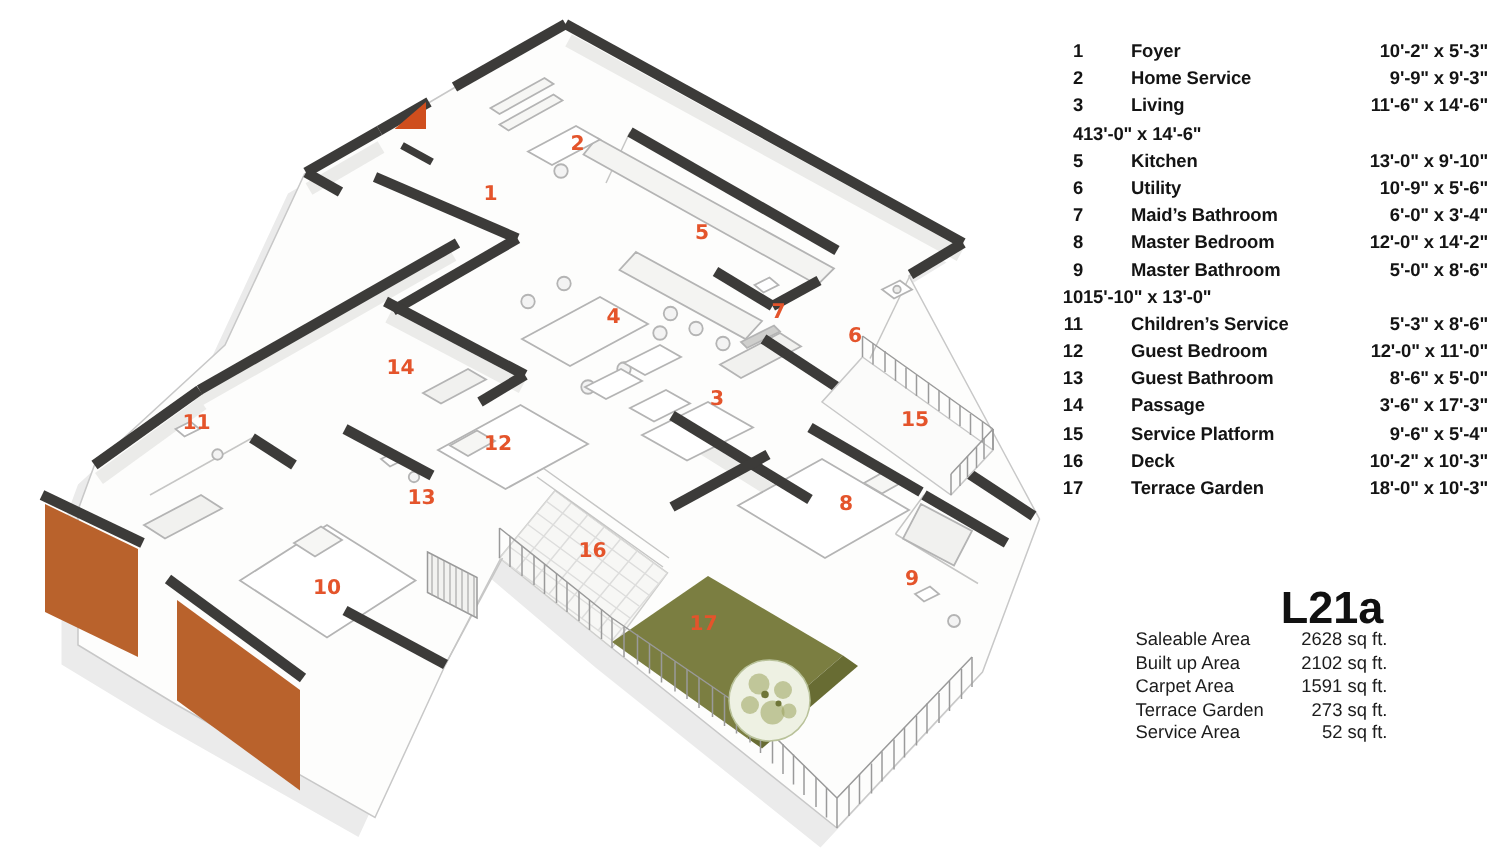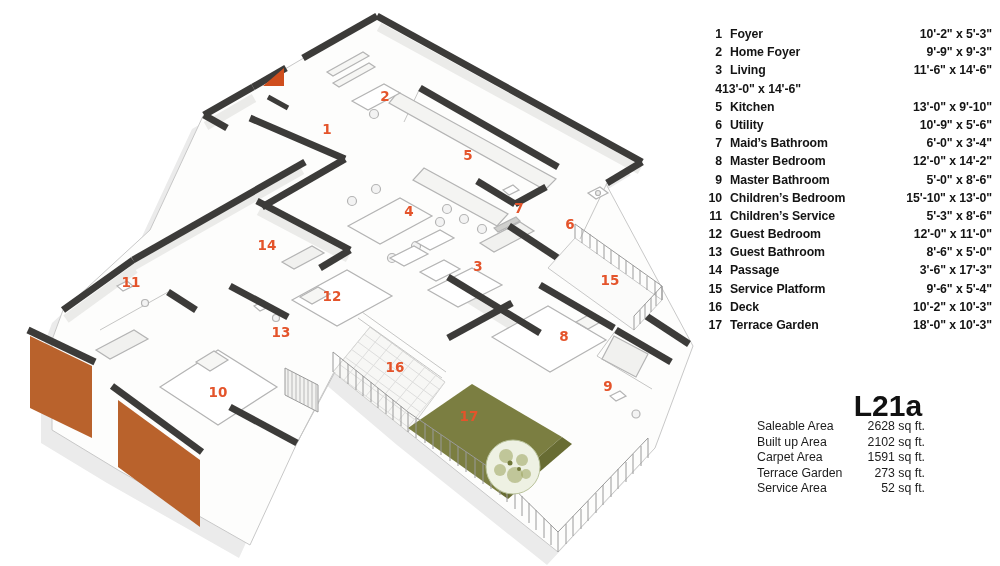--- a/index.html
+++ b/index.html
@@ -5,21 +5,21 @@
   html,body{margin:0;padding:0;background:#ffffff;}
   body{font-family:"Liberation Sans", sans-serif;}
   #stage{position:relative;width:1000px;height:566px;background:#ffffff;overflow:hidden;}
   #plan{position:absolute;left:0;top:0;width:700px;height:566px;}
   .num{position:absolute;transform:translate(-50%,-50%);color:#e4542b;font-weight:bold;
        font-size:13.5px;line-height:1;font-family:"DejaVu Sans", sans-serif;}
   
   #legend{position:absolute;left:703px;top:27px;width:289px;color:#141414;}
   .lrow{display:flex;align-items:baseline;height:18.2px;font-size:12.3px;font-weight:bold;letter-spacing:-0.1px;}
   .lnum{width:19px;text-align:right;flex:none;}
-  .lname{margin-left:8px;flex:1;text-align:left;}
+  .lname{margin-left:32px;flex:1;text-align:left;}
   .ldims{flex:none;text-align:right;white-space:nowrap;}
   
   #unit-title{position:absolute;left:828px;top:389px;width:120px;text-align:center;
               font-size:30px;font-weight:bold;color:#111;}
   #areas{position:absolute;left:757px;top:419px;width:168px;color:#1c1c1c;}
   .arow{display:flex;align-items:baseline;height:15.5px;font-size:12.3px;}
   .alabel{flex:1;text-align:left;}
   .avalue{flex:none;text-align:left;white-space:nowrap;}
 </style>
 </head>
@@ -210,21 +210,21 @@
   <span class="num" style="left:469px;top:417px;">17</span>
 
   <div id="legend">
     <div class="lrow">
         <span class="lnum">1</span>
         <span class="lname">Foyer</span>
         <span class="ldims">10'-2" x 5'-3"</span>
       </div>
     <div class="lrow">
         <span class="lnum">2</span>
-        <span class="lname">Home Foyer</span>
+        <span class="lname">Home Service</span>
         <span class="ldims">9'-9" x 9'-3"</span>
       </div>
     <div class="lrow">
         <span class="lnum">3</span>
         <span class="lname">Living</span>
         <span class="ldims">11'-6" x 14'-6"</span>
       </div>
     <div class="lrow">
         <span class="lnum">4</span>
         <span class="ldims">13'-0" x 14'-6"</span>
@@ -249,21 +249,20 @@
         <span class="lname">Master Bedroom</span>
         <span class="ldims">12'-0" x 14'-2"</span>
       </div>
     <div class="lrow">
         <span class="lnum">9</span>
         <span class="lname">Master Bathroom</span>
         <span class="ldims">5'-0" x 8'-6"</span>
       </div>
     <div class="lrow">
         <span class="lnum">10</span>
-        <span class="lname">Children’s Bedroom</span>
         <span class="ldims">15'-10" x 13'-0"</span>
       </div>
     <div class="lrow">
         <span class="lnum">11</span>
         <span class="lname">Children’s Service</span>
         <span class="ldims">5'-3" x 8'-6"</span>
       </div>
     <div class="lrow">
         <span class="lnum">12</span>
         <span class="lname">Guest Bedroom</span>

